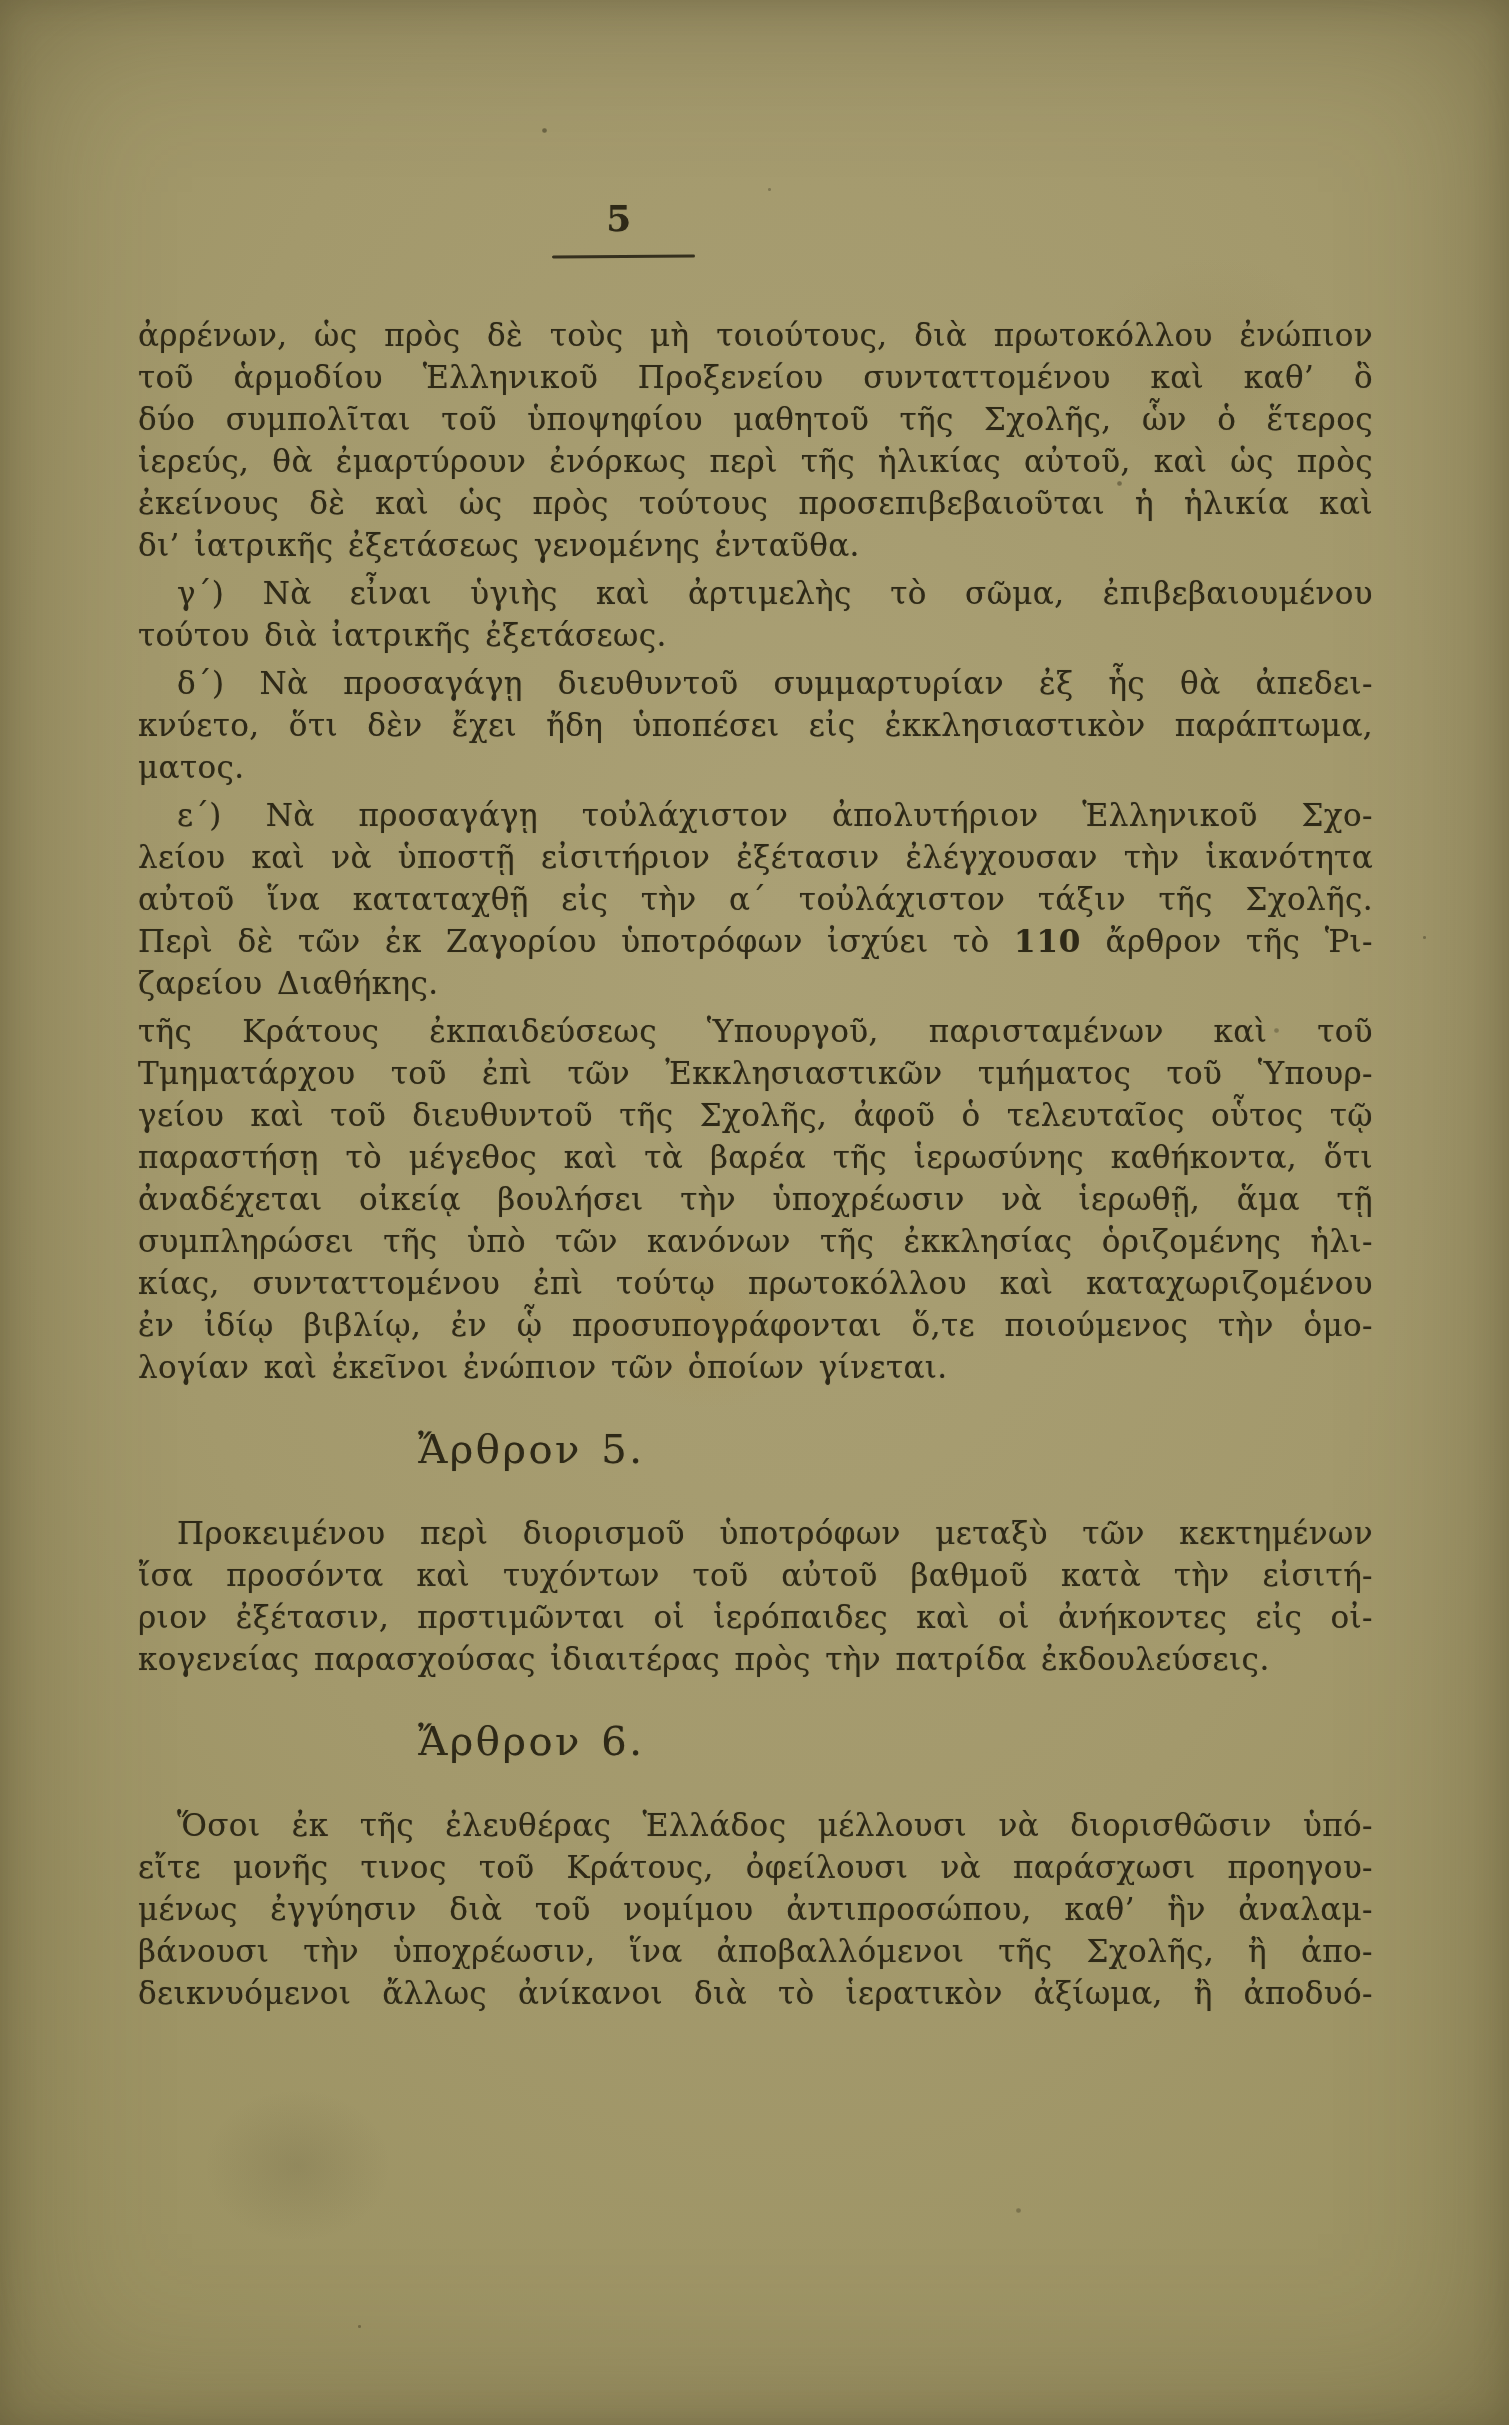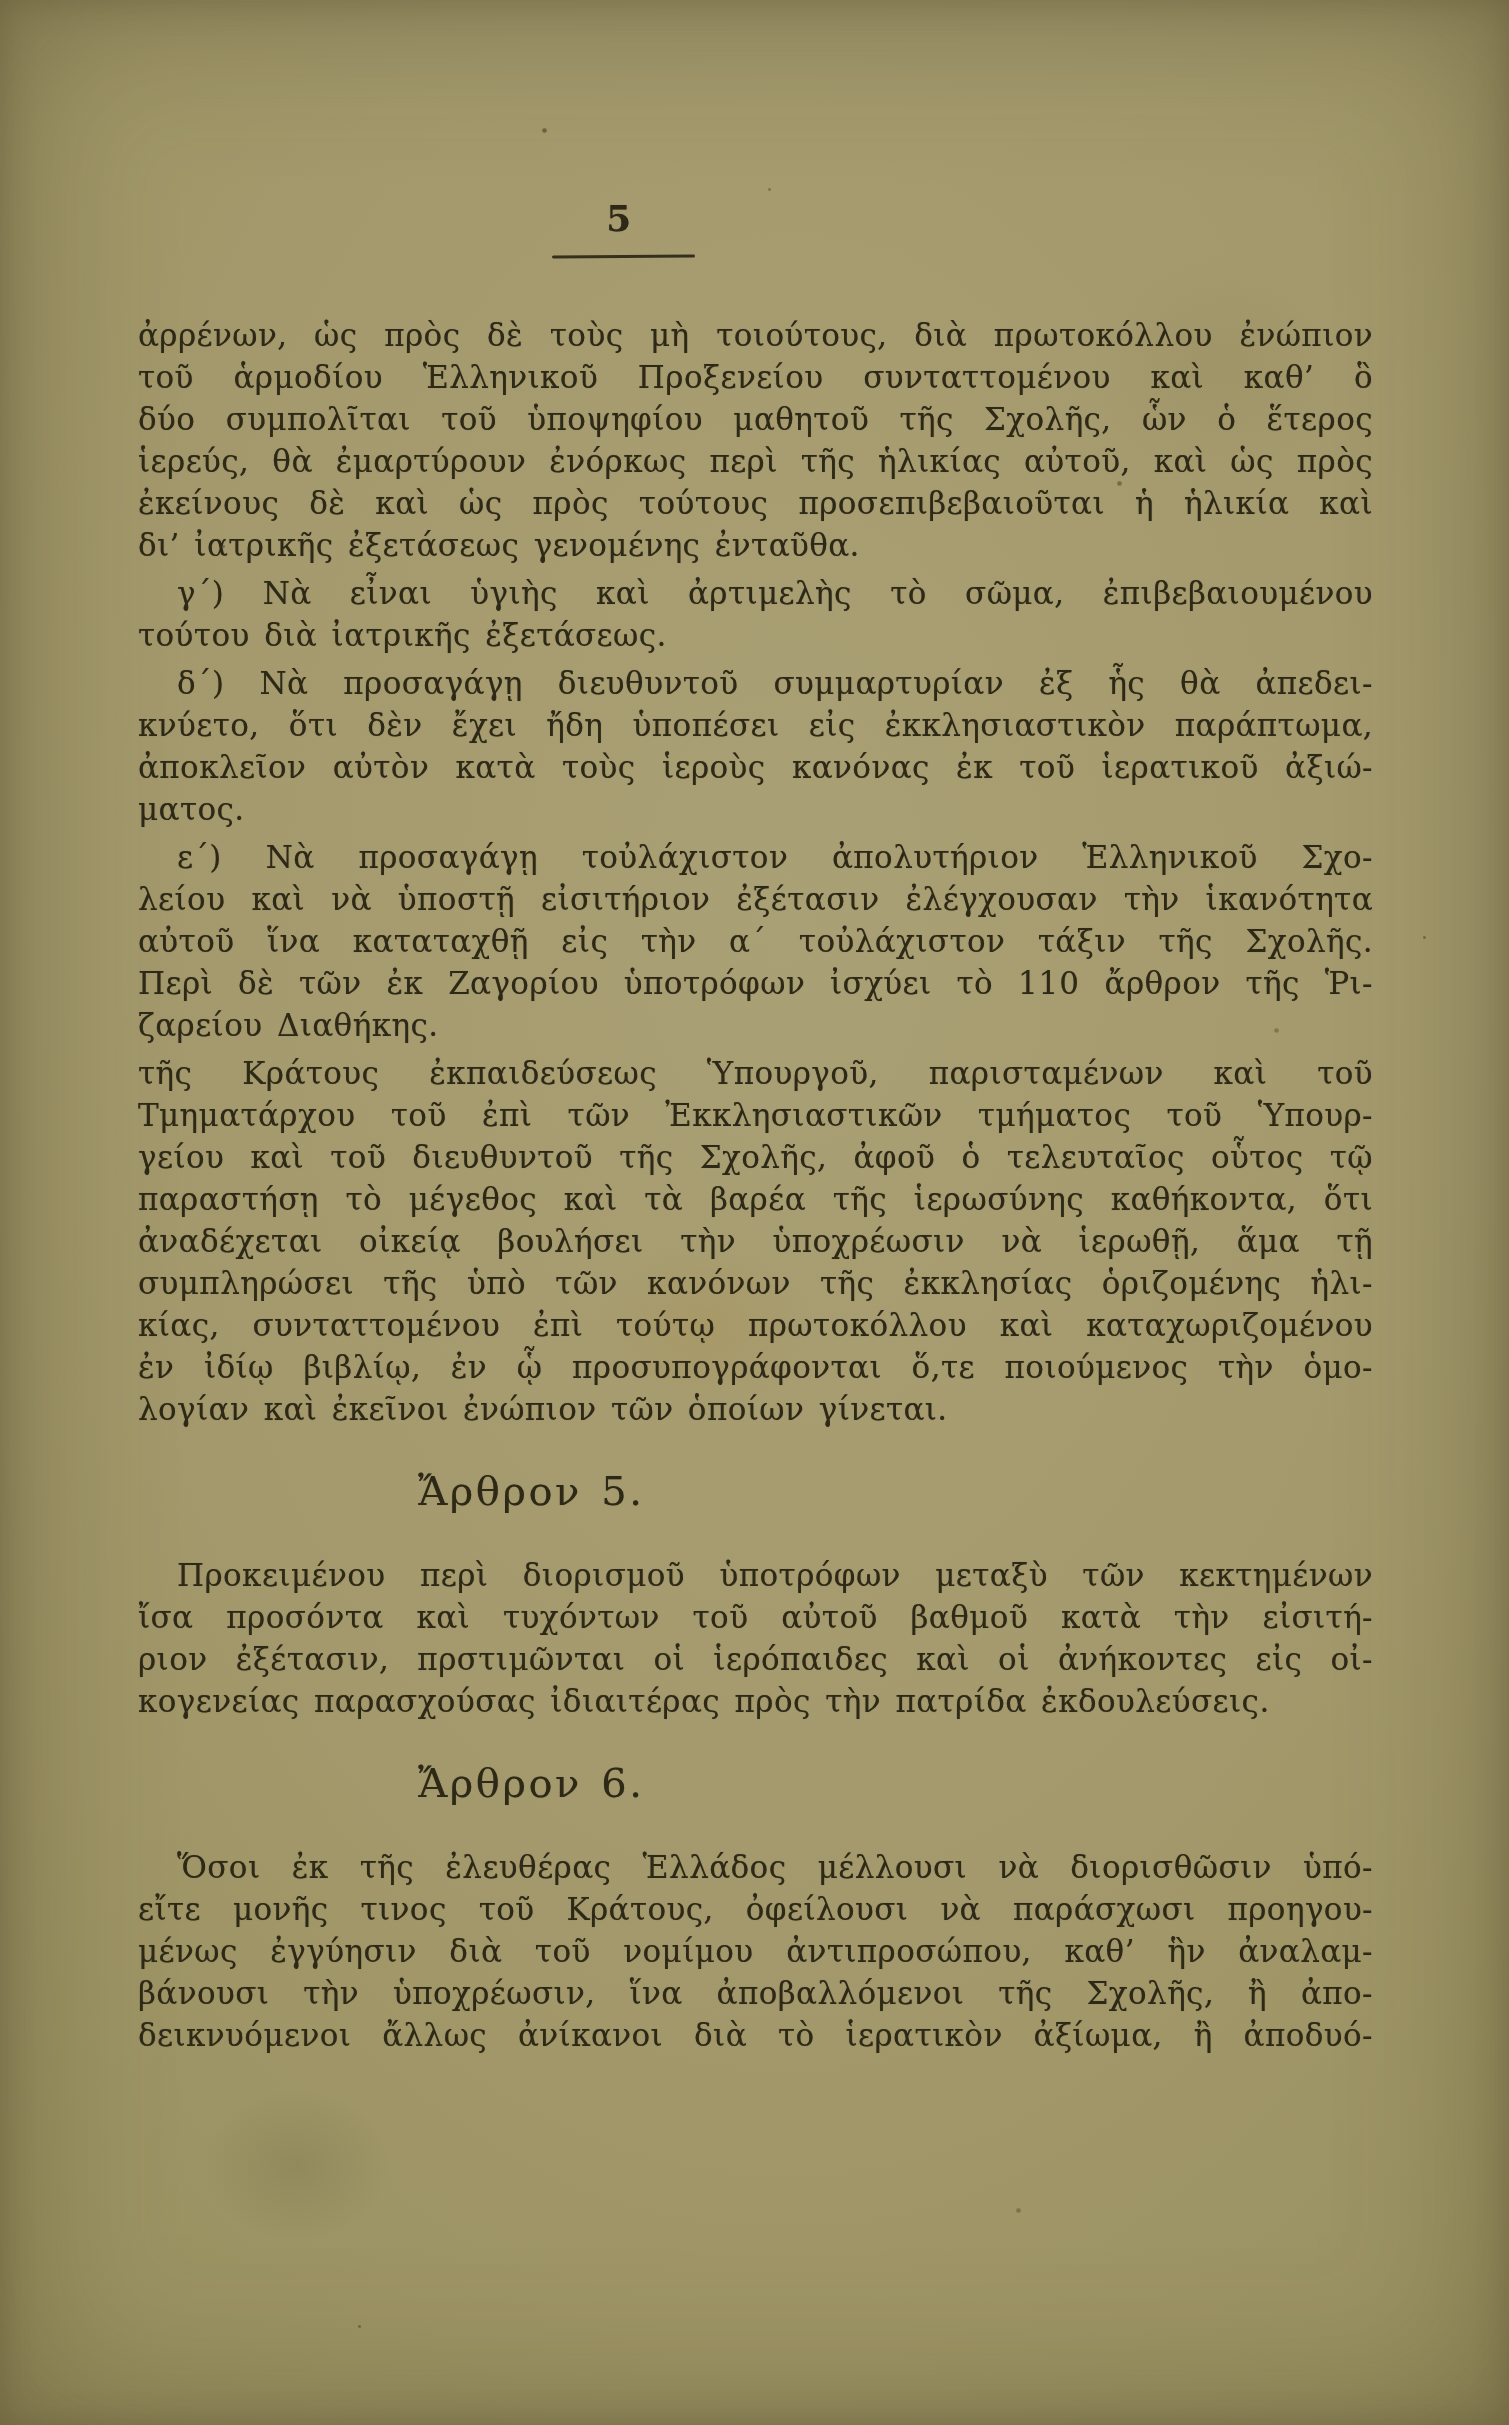--- a/index.html
+++ b/index.html
@@ -48,21 +48,21 @@
   }
   .para { margin:0 0 6px 0; }
   .ln { height:42px; overflow:hidden; }
   .j { text-align:justify; text-align-last:justify; }
   .e { text-align:left; text-align-last:left; }
   .in { text-indent:39px; }
   .heading {
     margin:37px 0 39px 0; height:48px; line-height:48px;
     font-size:40px; letter-spacing:2.5px; padding-left:280px;
   }
-  b.num { font-weight:normal; letter-spacing:0.8px; }
+  b.num { font-weight:bold; letter-spacing:0.8px; }
 </style>
 </head>
 <body>
 
 <div class="sheet">
   <div class="stain1"></div>
   <div class="stain2"></div>
   <div class="stain3"></div>
   <div class="speck"></div>
 
@@ -81,21 +81,20 @@
     </div>
 
     <div class="para">
       <div class="ln j in">γ´) Νὰ εἶναι ὑγιὴς καὶ ἀρτιμελὴς τὸ σῶμα, ἐπιβεβαιουμένου</div>
       <div class="ln e">τούτου διὰ ἰατρικῆς ἐξετάσεως.</div>
     </div>
 
     <div class="para">
       <div class="ln j in">δ´) Νὰ προσαγάγῃ διευθυντοῦ συμμαρτυρίαν ἐξ ἧς θὰ ἀπεδει-</div>
       <div class="ln j">κνύετο, ὅτι δὲν ἔχει ἤδη ὑποπέσει εἰς ἐκκλησιαστικὸν παράπτωμα,</div>
-      <div class="ln j">ἀποκλεῖον αὐτὸν κατὰ τοὺς ἱεροὺς κανόνας ἐκ τοῦ ἱερατικοῦ ἀξιώ-</div>
       <div class="ln e">ματος.</div>
     </div>
 
     <div class="para">
       <div class="ln j in">ε´) Νὰ προσαγάγῃ τοὐλάχιστον ἀπολυτήριον Ἑλληνικοῦ Σχο-</div>
       <div class="ln j">λείου καὶ νὰ ὑποστῇ εἰσιτήριον ἐξέτασιν ἐλέγχουσαν τὴν ἱκανότητα</div>
       <div class="ln j">αὐτοῦ ἵνα καταταχθῇ εἰς τὴν α´ τοὐλάχιστον τάξιν τῆς Σχολῆς.</div>
       <div class="ln j"><span>Περὶ δὲ τῶν ἐκ Ζαγορίου ὑποτρόφων ἰσχύει τὸ </span><b class="num">110</b><span> ἄρθρον τῆς Ῥι-</span></div>
       <div class="ln e">ζαρείου Διαθήκης.</div>
     </div>

